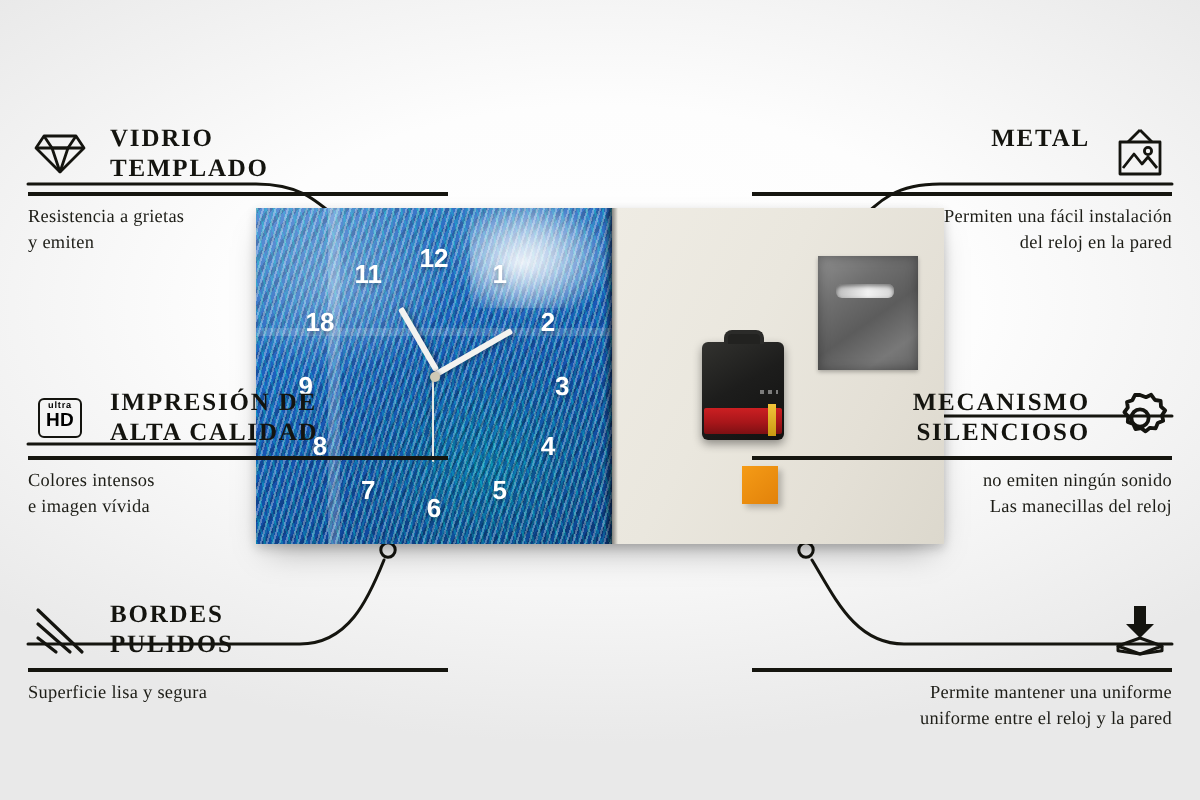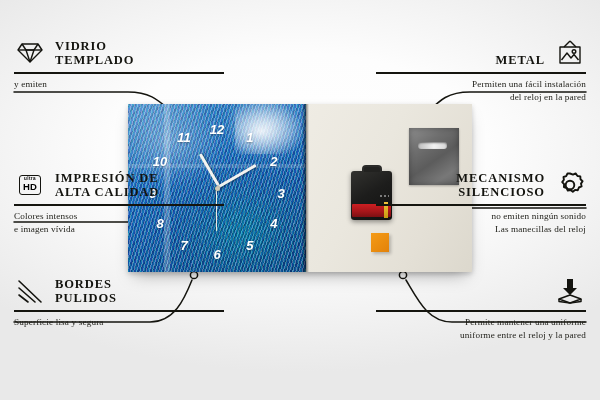--- a/index.html
+++ b/index.html
@@ -15,21 +15,21 @@
   
   #wires { position:absolute; inset:0; width:600px; height:400px; pointer-events:none; }
 
   
   .product {
     position:absolute;
     left:128px; top:104px;
     width:344px; height:168px;
     box-shadow: 0 8px 16px -6px rgba(0,0,0,.34), 0 2px 5px rgba(0,0,0,.18);
   }
-  .panel-front, .panel-back { position:absolute; top:0; height:100%; overflow:hidden;font-style:italic; }
+  .panel-front, .panel-back { position:absolute; top:0; height:100%; overflow:hidden; }
   .panel-front { left:0; width:178px; }
   .panel-back  { left:178px; width:166px; }
 
   
   .glass {
     position:absolute; inset:0;
     background:
       repeating-linear-gradient(106deg, rgba(255,255,255,.30) 0 1px, rgba(0,0,0,0) 1px 3px),
       repeating-linear-gradient(72deg, rgba(0,255,225,.20) 0 1px, rgba(0,0,0,0) 1px 4px),
       repeating-linear-gradient(128deg, rgba(0,0,0,.16) 0 2px, rgba(0,0,0,0) 2px 5px),
@@ -120,21 +120,21 @@
   .board-edge { position:absolute; left:0; top:0; width:3px; height:100%;
                 background: linear-gradient(90deg, rgba(0,0,0,.45), rgba(0,0,0,0)); }
   .front-edge { position:absolute; right:0; top:0; width:4px; height:100%;
                 background: linear-gradient(90deg, rgba(0,0,0,0), rgba(0,0,0,.55)); }
 
   
   .feature { position:absolute; width:210px; }
   .feature.left  { left:14px;  text-align:left; }
   .feature.right { right:14px; text-align:right; }
 
-  .f-head { display:flex; align-items:flex-end; gap:9px; }
+  .f-head { display:flex; align-items:flex-start; gap:9px;margin-top:24px; }
   .feature.right .f-head { flex-direction:row-reverse; }
   .f-icon { flex:0 0 auto; width:32px; height:30px; display:flex; align-items:center; justify-content:center; }
   .f-title {
     font-family:"Liberation Serif", serif; font-weight:700; font-size:12.5px;
     letter-spacing:.9px; color:#14140f; line-height:1.18; text-transform:uppercase;
   }
   .f-rule { height:1.6px; background:#15150f; margin:4px 0 4px; }
   .f-desc { font-size:9.2px; color:#1d1d17; line-height:1.42; letter-spacing:.15px; }
 
   .pos-tl { top:38px;  }
@@ -188,21 +188,21 @@
         <span class="num" style="left:50%;top:15%">12</span>
         <span class="num" style="left:68.5%;top:19.5%">1</span>
         <span class="num" style="left:82%;top:34%">2</span>
         <span class="num" style="left:86%;top:53%">3</span>
         <span class="num" style="left:82%;top:71%">4</span>
         <span class="num" style="left:68.5%;top:84%">5</span>
         <span class="num" style="left:50%;top:89%">6</span>
         <span class="num" style="left:31.5%;top:84%">7</span>
         <span class="num" style="left:18%;top:71%">8</span>
         <span class="num" style="left:14%;top:53%">9</span>
-        <span class="num" style="left:18%;top:34%">10</span>
+        <span class="num" style="left:18%;top:34%">18</span>
         <span class="num" style="left:31.5%;top:19.5%">11</span>
         <div class="hand hand-h" style="transform:rotate(-120deg)"></div>
         <div class="hand hand-m" style="transform:rotate(-30deg)"></div>
         <div class="hand hand-s" style="transform:rotate(90deg)"></div>
         <div class="pin"></div>
       </div>
       <div class="front-edge"></div>
     </div>
 
     <div class="panel-back">
@@ -231,20 +231,21 @@
             <path d="M10 9 H18"></path>
         </svg>
       </div>
       <div class="f-title">
         <div>VIDRIO</div>
         <div>TEMPLADO</div>
       </div>
     </div>
     <div class="f-rule"></div>
     <div class="f-desc">
+      <div>Resistencia a grietas</div>
       <div>y emiten</div>
     </div>
   </div>
 
   <div class="feature left pos-bl">
     <div class="f-head">
       <div class="f-icon">
         <svg width="28" height="26" viewBox="0 0 28 26" fill="none" stroke="#14140f" stroke-width="1.6" stroke-linecap="round">
           <path d="M3 3 L25 24"></path>
             <path d="M3 10 L19 24"></path>

